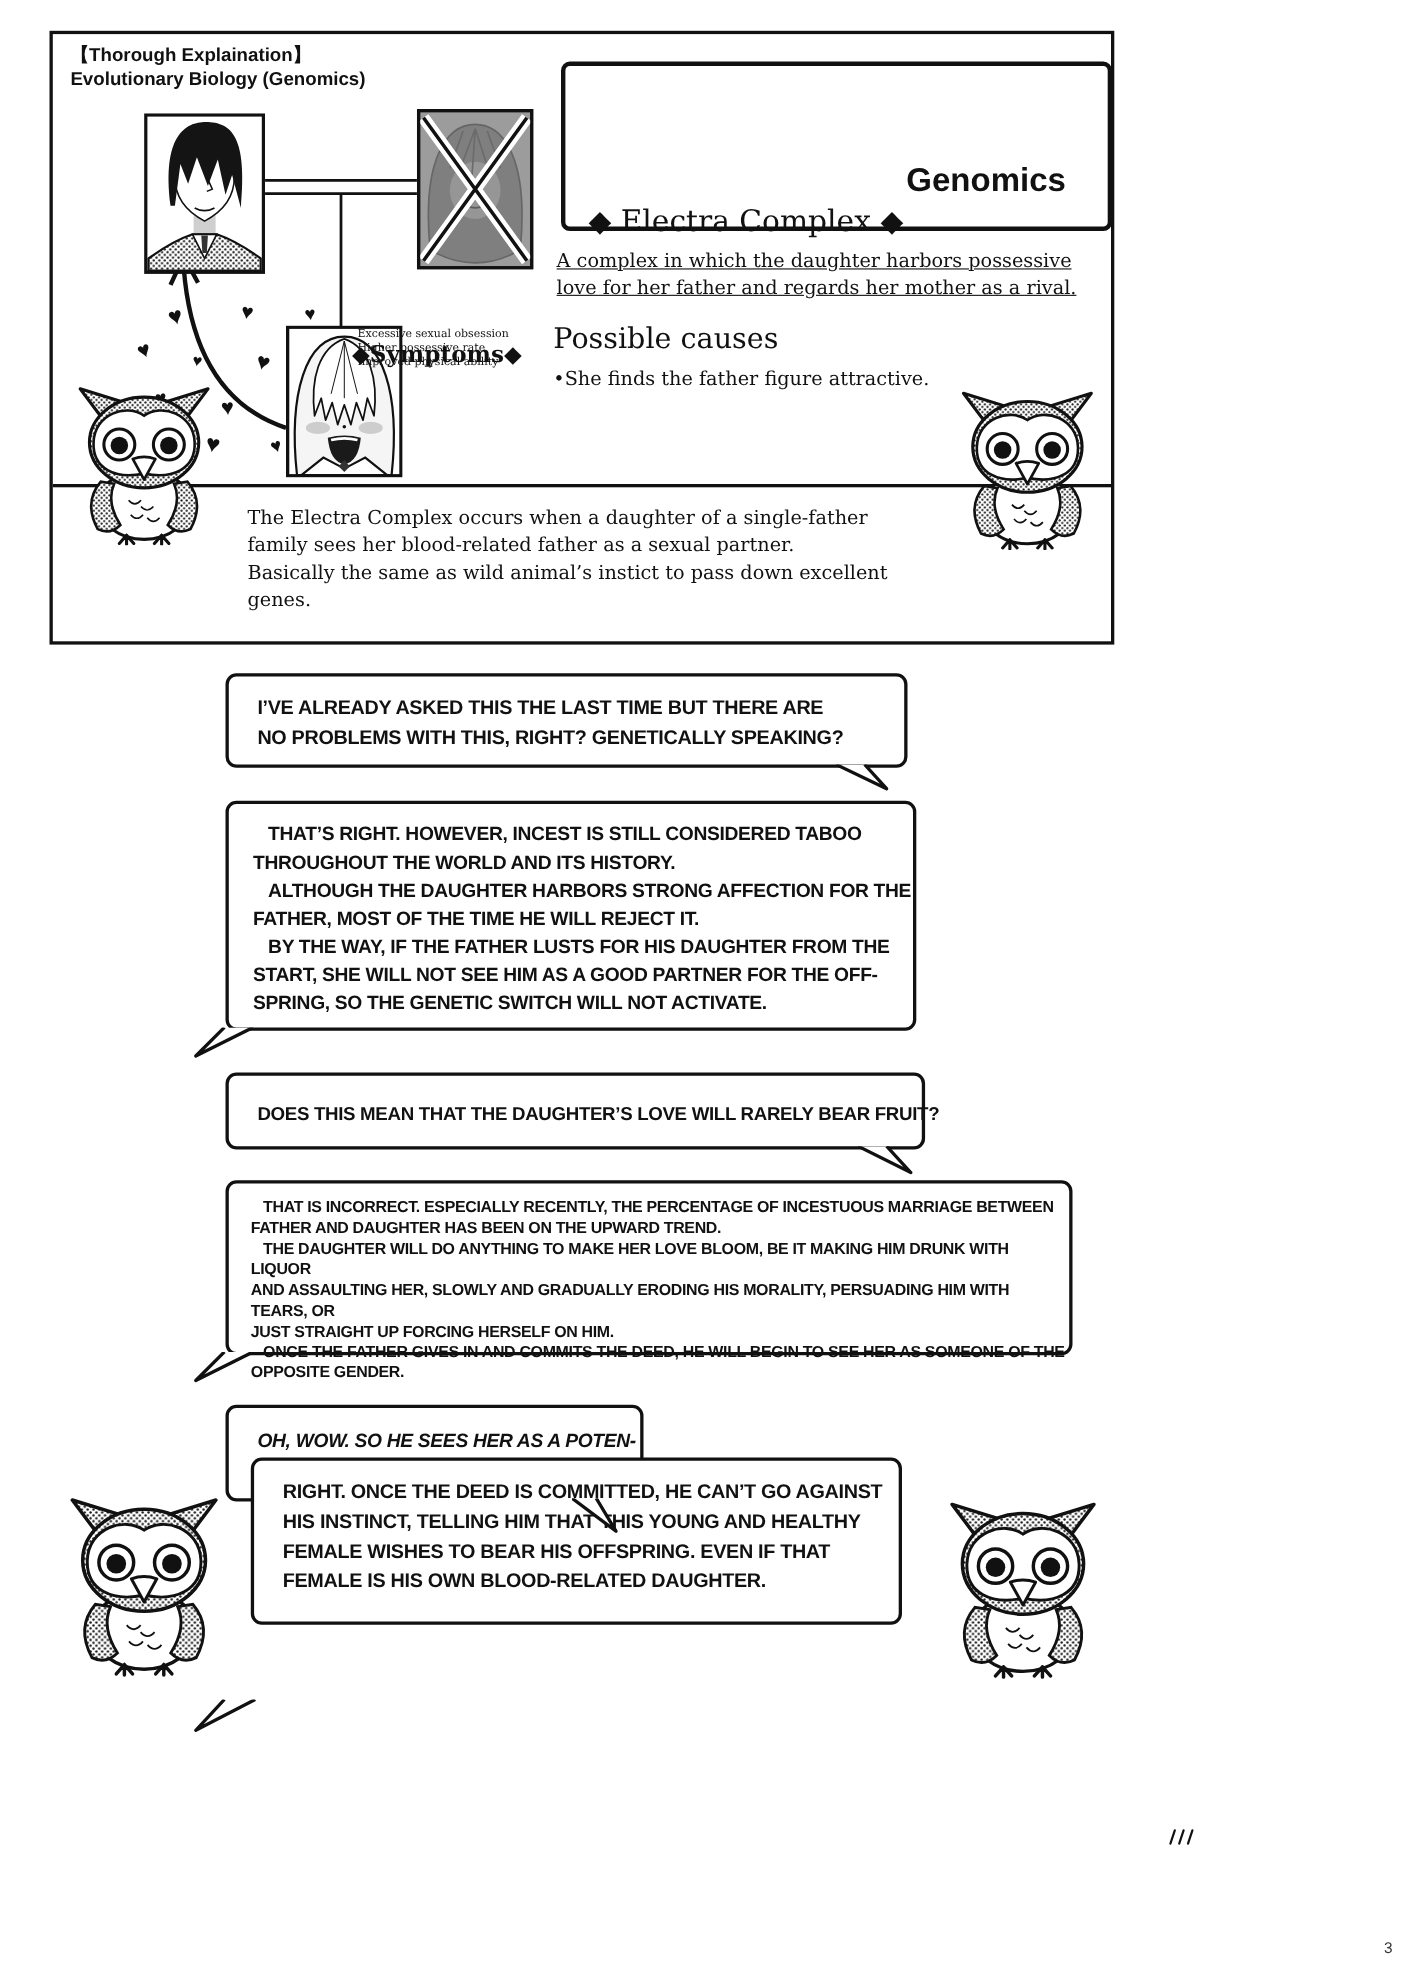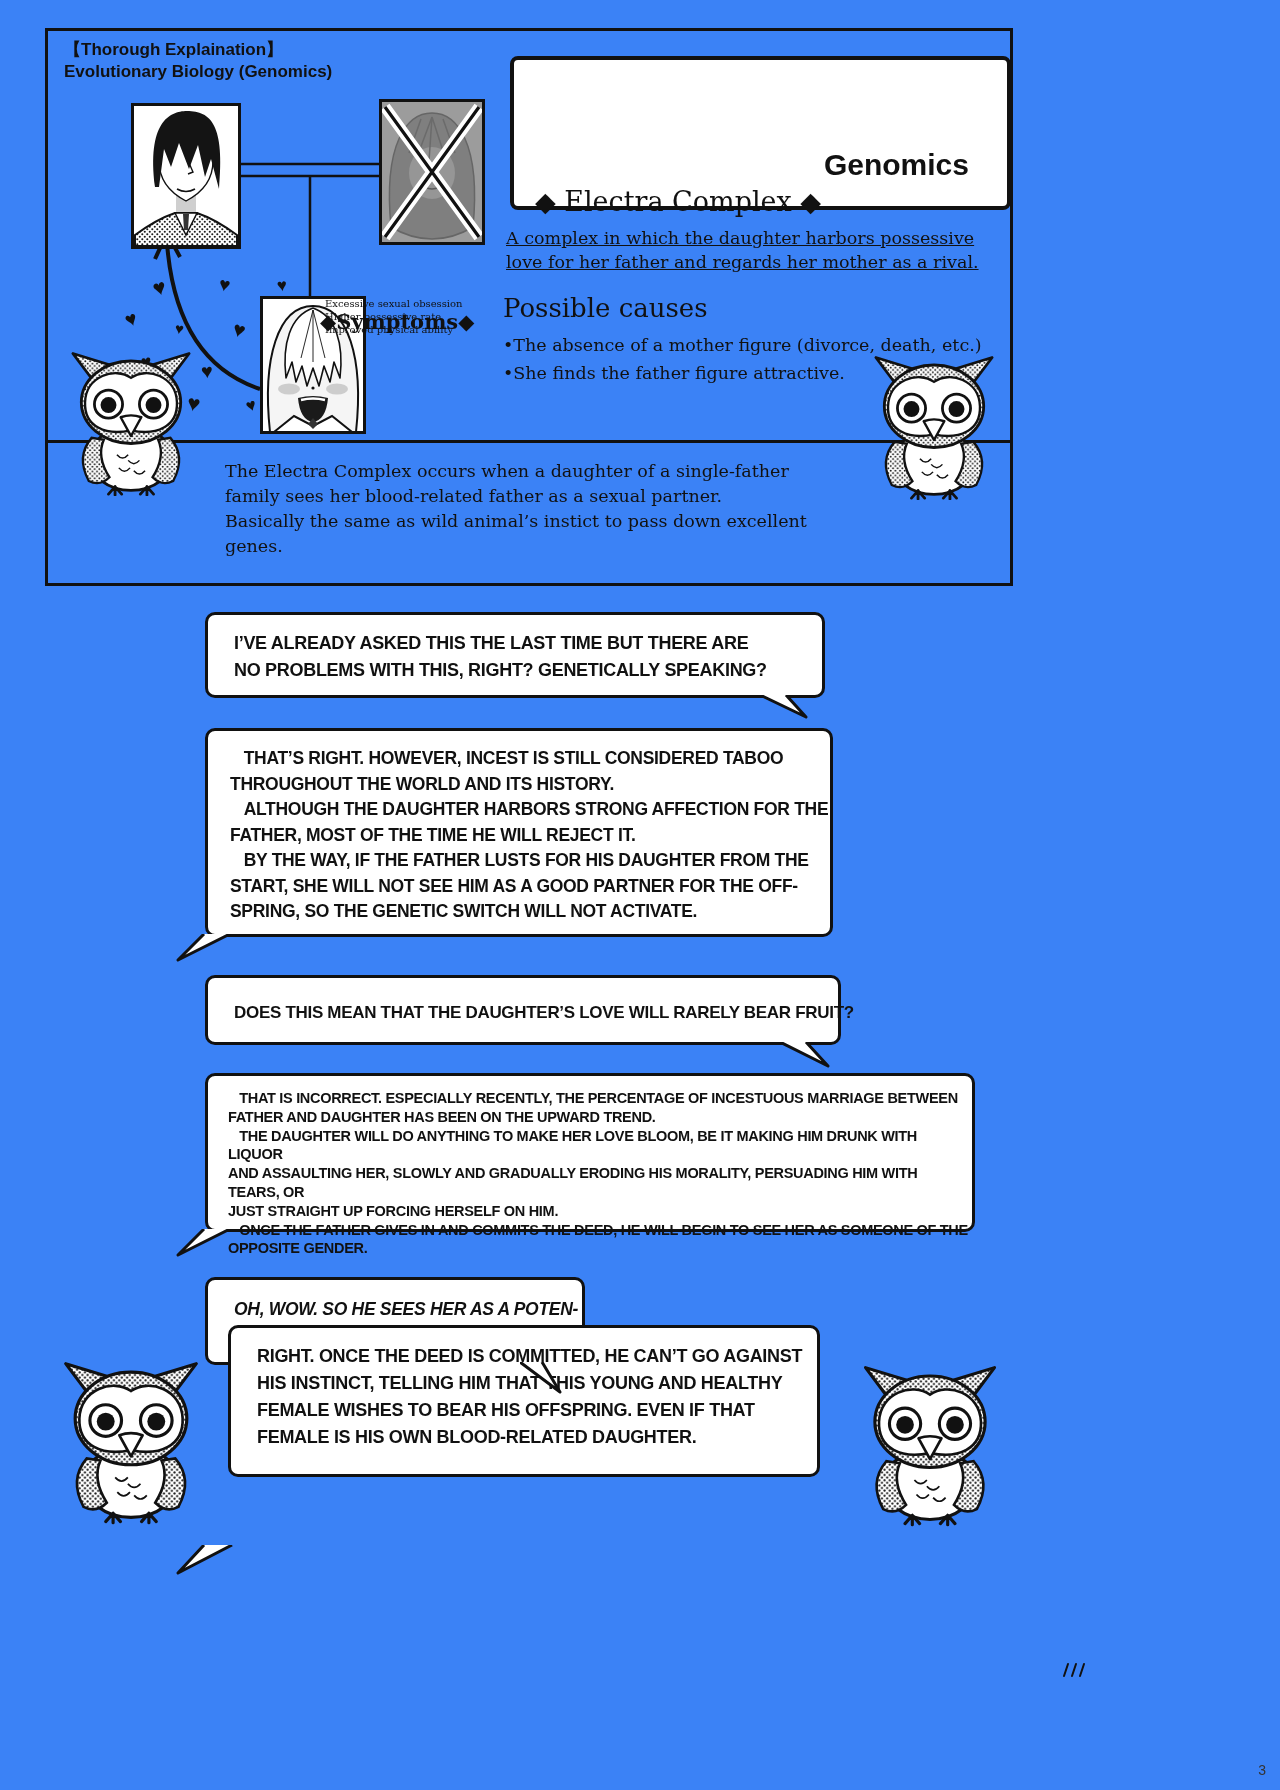--- a/index.html
+++ b/index.html
@@ -1,16 +1,16 @@
 <!DOCTYPE html>
 <html><head>
 <meta charset="utf-8">
 <style>
   html,body{margin:0;padding:0;background:#e8e8e8;}
-  #page{position:relative;width:1280px;height:1790px;background:#3b82f6;overflow:hidden;
+  #page{position:relative;width:1280px;height:1790px;background:#ffffff;overflow:hidden;
         font-family:"Liberation Sans",sans-serif;color:#111;}
   .abs{position:absolute;}
   .serif{font-family:"DejaVu Serif",serif;}
   .comic{font-family:"Liberation Sans",sans-serif;font-weight:700;letter-spacing:-0.3px;}
   .pre{white-space:pre-wrap;}
 
   
   #infobox{position:absolute;left:45px;top:28px;width:962px;height:552px;border:3px solid #111;}
   #hdr{position:absolute;left:16px;top:8px;font-weight:700;font-size:17px;line-height:1.3;}
   #titlebox{position:absolute;left:462px;top:25px;width:493px;height:146px;border:4px solid #111;border-radius:8px;background:#fff;}
@@ -163,21 +163,20 @@
 
     <div id="symp-h" class="serif">◆Symptoms◆</div>
     <div id="symp-list" class="serif">
       <span>Excessive sexual obsession</span>
       <span>Higher possessive rate</span>
       <span>Improved physical ability</span>
     </div>
 
     <div id="causes-h" class="serif">Possible causes</div>
     <div id="causes-list" class="serif">
-      <span>•The absence of a mother figure (divorce, death, etc.)</span>
       <span>•She finds the father figure attractive.</span>
     </div>
 
     <div id="sep"></div>
     <div id="summary" class="serif pre">The Electra Complex occurs when a daughter of a single-father
 family sees her blood-related father as a sexual partner.
 Basically the same as wild animal’s instict to pass down excellent
 genes.</div>
   </div>
 

